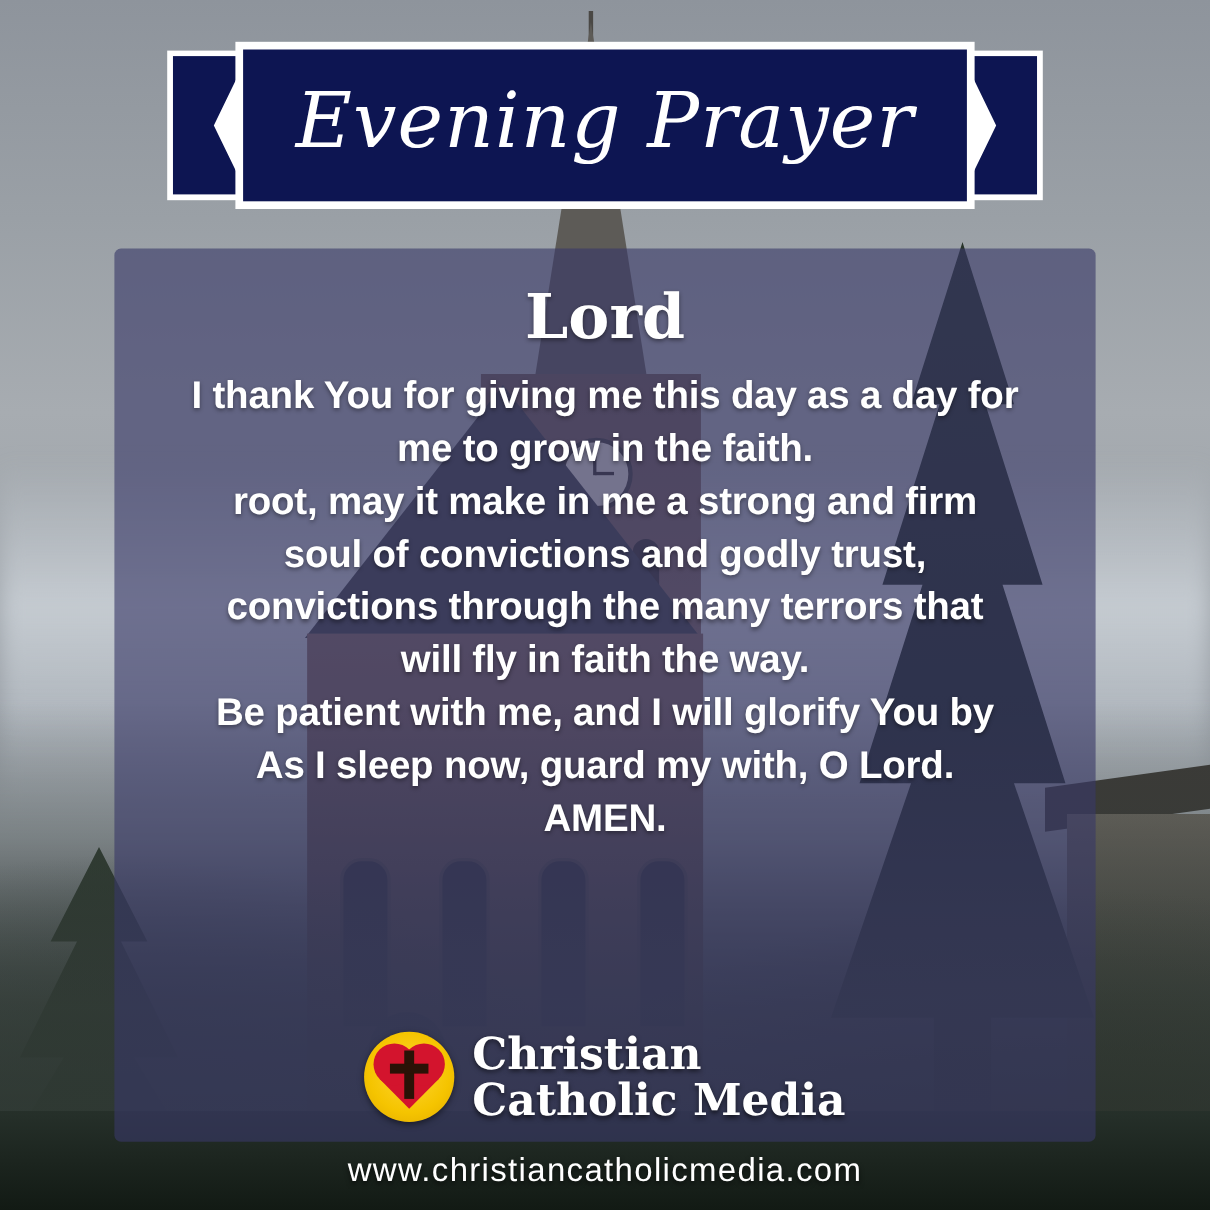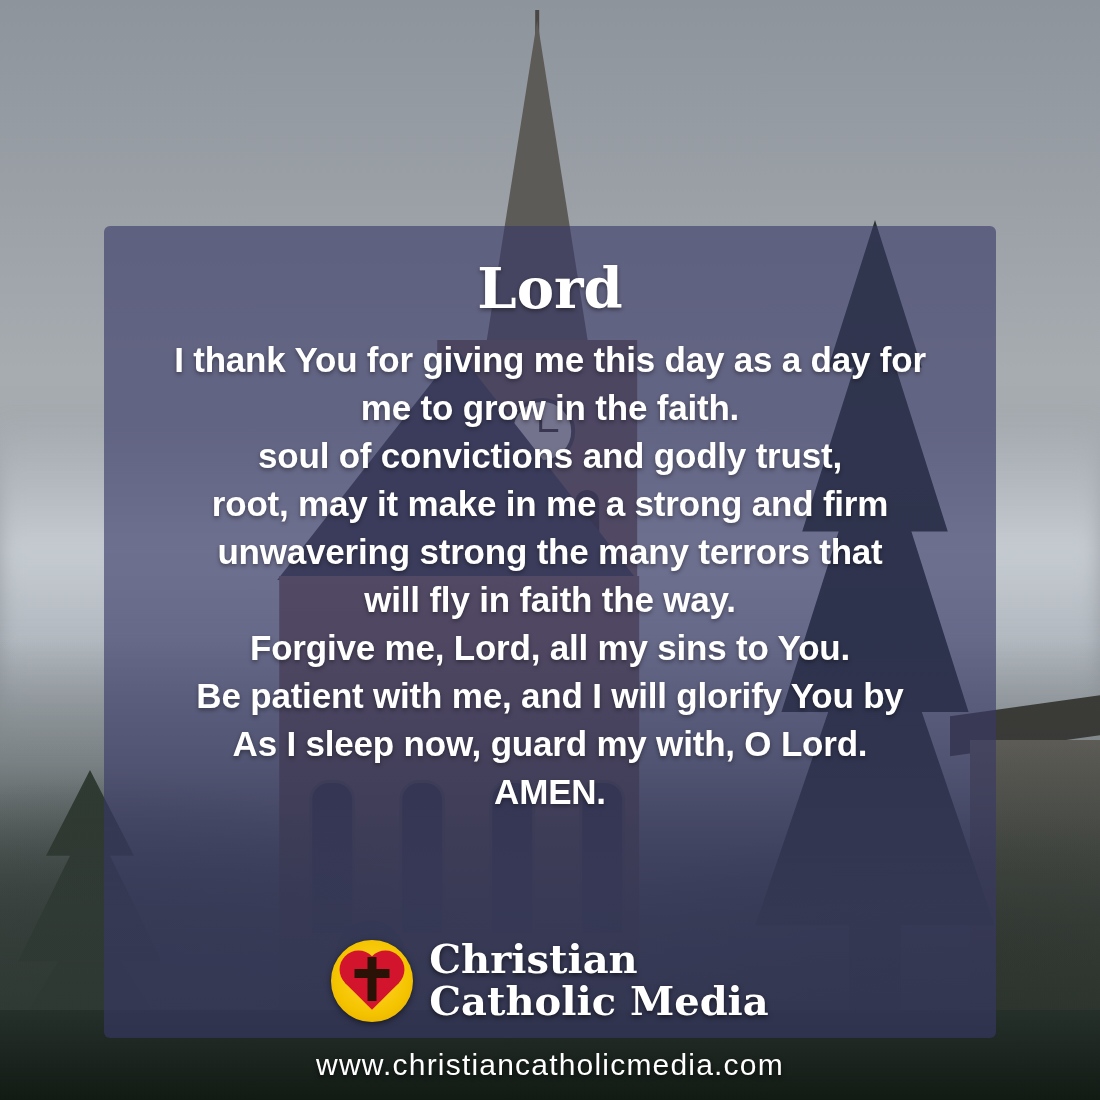--- a/index.html
+++ b/index.html
@@ -267,21 +267,21 @@
     text-shadow: 0 2px 4px rgba(0,0,0,.4);
   }
   .prayer-body .line { display: block; font-weight: bold; }
 
   
   .logo-row {
     position: absolute;
     left: 0; right: 0;
     bottom: 78px;
     display: flex;
-    align-items: flex-end;
+    align-items: flex-start;
     justify-content: center;
     gap: 16px;
   }
   .logo-mark {
     width: 82px;
     height: 82px;
     border-radius: 50%;
     background: radial-gradient(circle at 50% 45%, #ffd633 0%, #f5c400 60%, #e0a800 100%);
     position: relative;
     flex: none;
@@ -373,31 +373,43 @@
     </div>
 
     <div class="house-roof"></div>
     <div class="house-right"></div>
     <div class="tree tree-right"></div>
     <div class="tree tree-left"></div>
     <div class="bg-hills"></div>
     <div class="ground"></div>
   </div>
 
+  <div class="banner-wrap">
+    <div class="ribbon-left">
+        <div class="inner"></div>
+      </div>
+    <div class="ribbon-right">
+        <div class="inner"></div>
+      </div>
+    <div class="banner">
+      <div class="banner-inner">
+        <div class="banner-title">Evening Prayer</div>
+      </div>
+    </div>
+  </div>
 
   <div class="card">
     <div class="card-heading">Lord</div>
     <div class="prayer-body">
       <span class="line">I thank You for giving me this day as a day for</span>
       <span class="line">me to grow in the faith.</span>
+      <span class="line">root, may it make in me a strong and firm</span>
       <span class="line">soul of convictions and godly trust,</span>
-      <span class="line">root, may it make in me a strong and firm</span>
-      <span class="line">unwavering strong the many terrors that</span>
+      <span class="line">convictions through the many terrors that</span>
       <span class="line">will fly in faith the way.</span>
-      <span class="line">Forgive me, Lord, all my sins to You.</span>
       <span class="line">Be patient with me, and I will glorify You by</span>
       <span class="line">As I sleep now, guard my with, O Lord.</span>
       <span class="line">AMEN.</span>
     </div>
   </div>
 
   <div class="logo-row">
     <div class="logo-mark">
       <div class="logo-heart"></div>
       <div class="logo-cross"></div>

